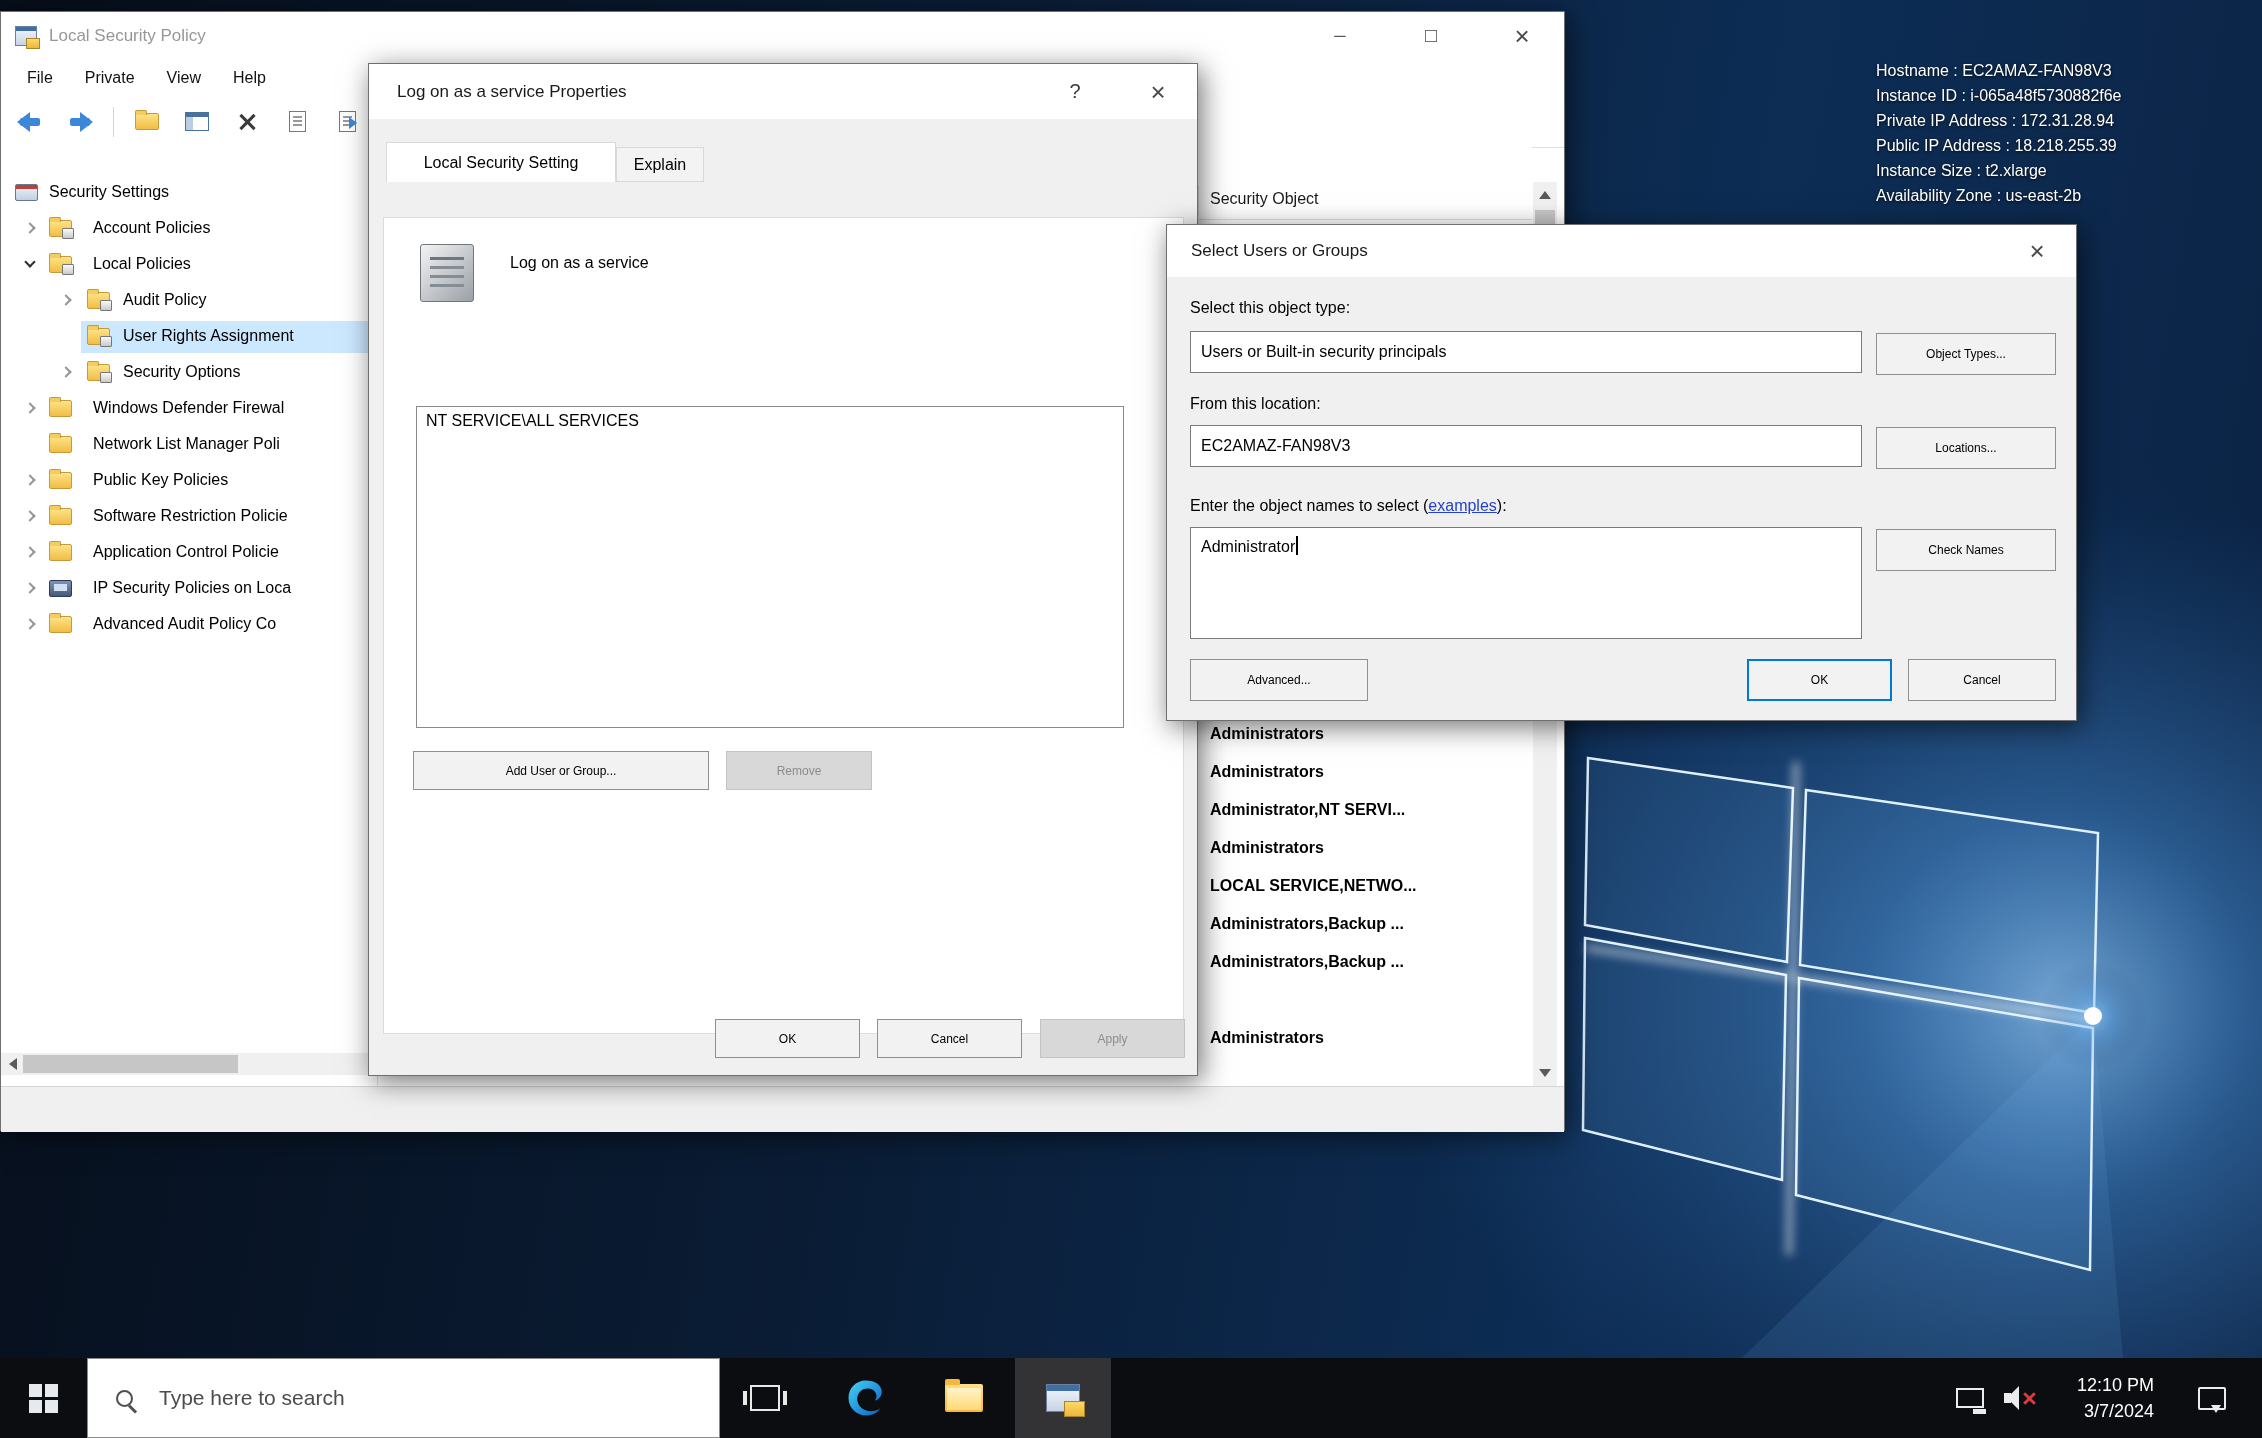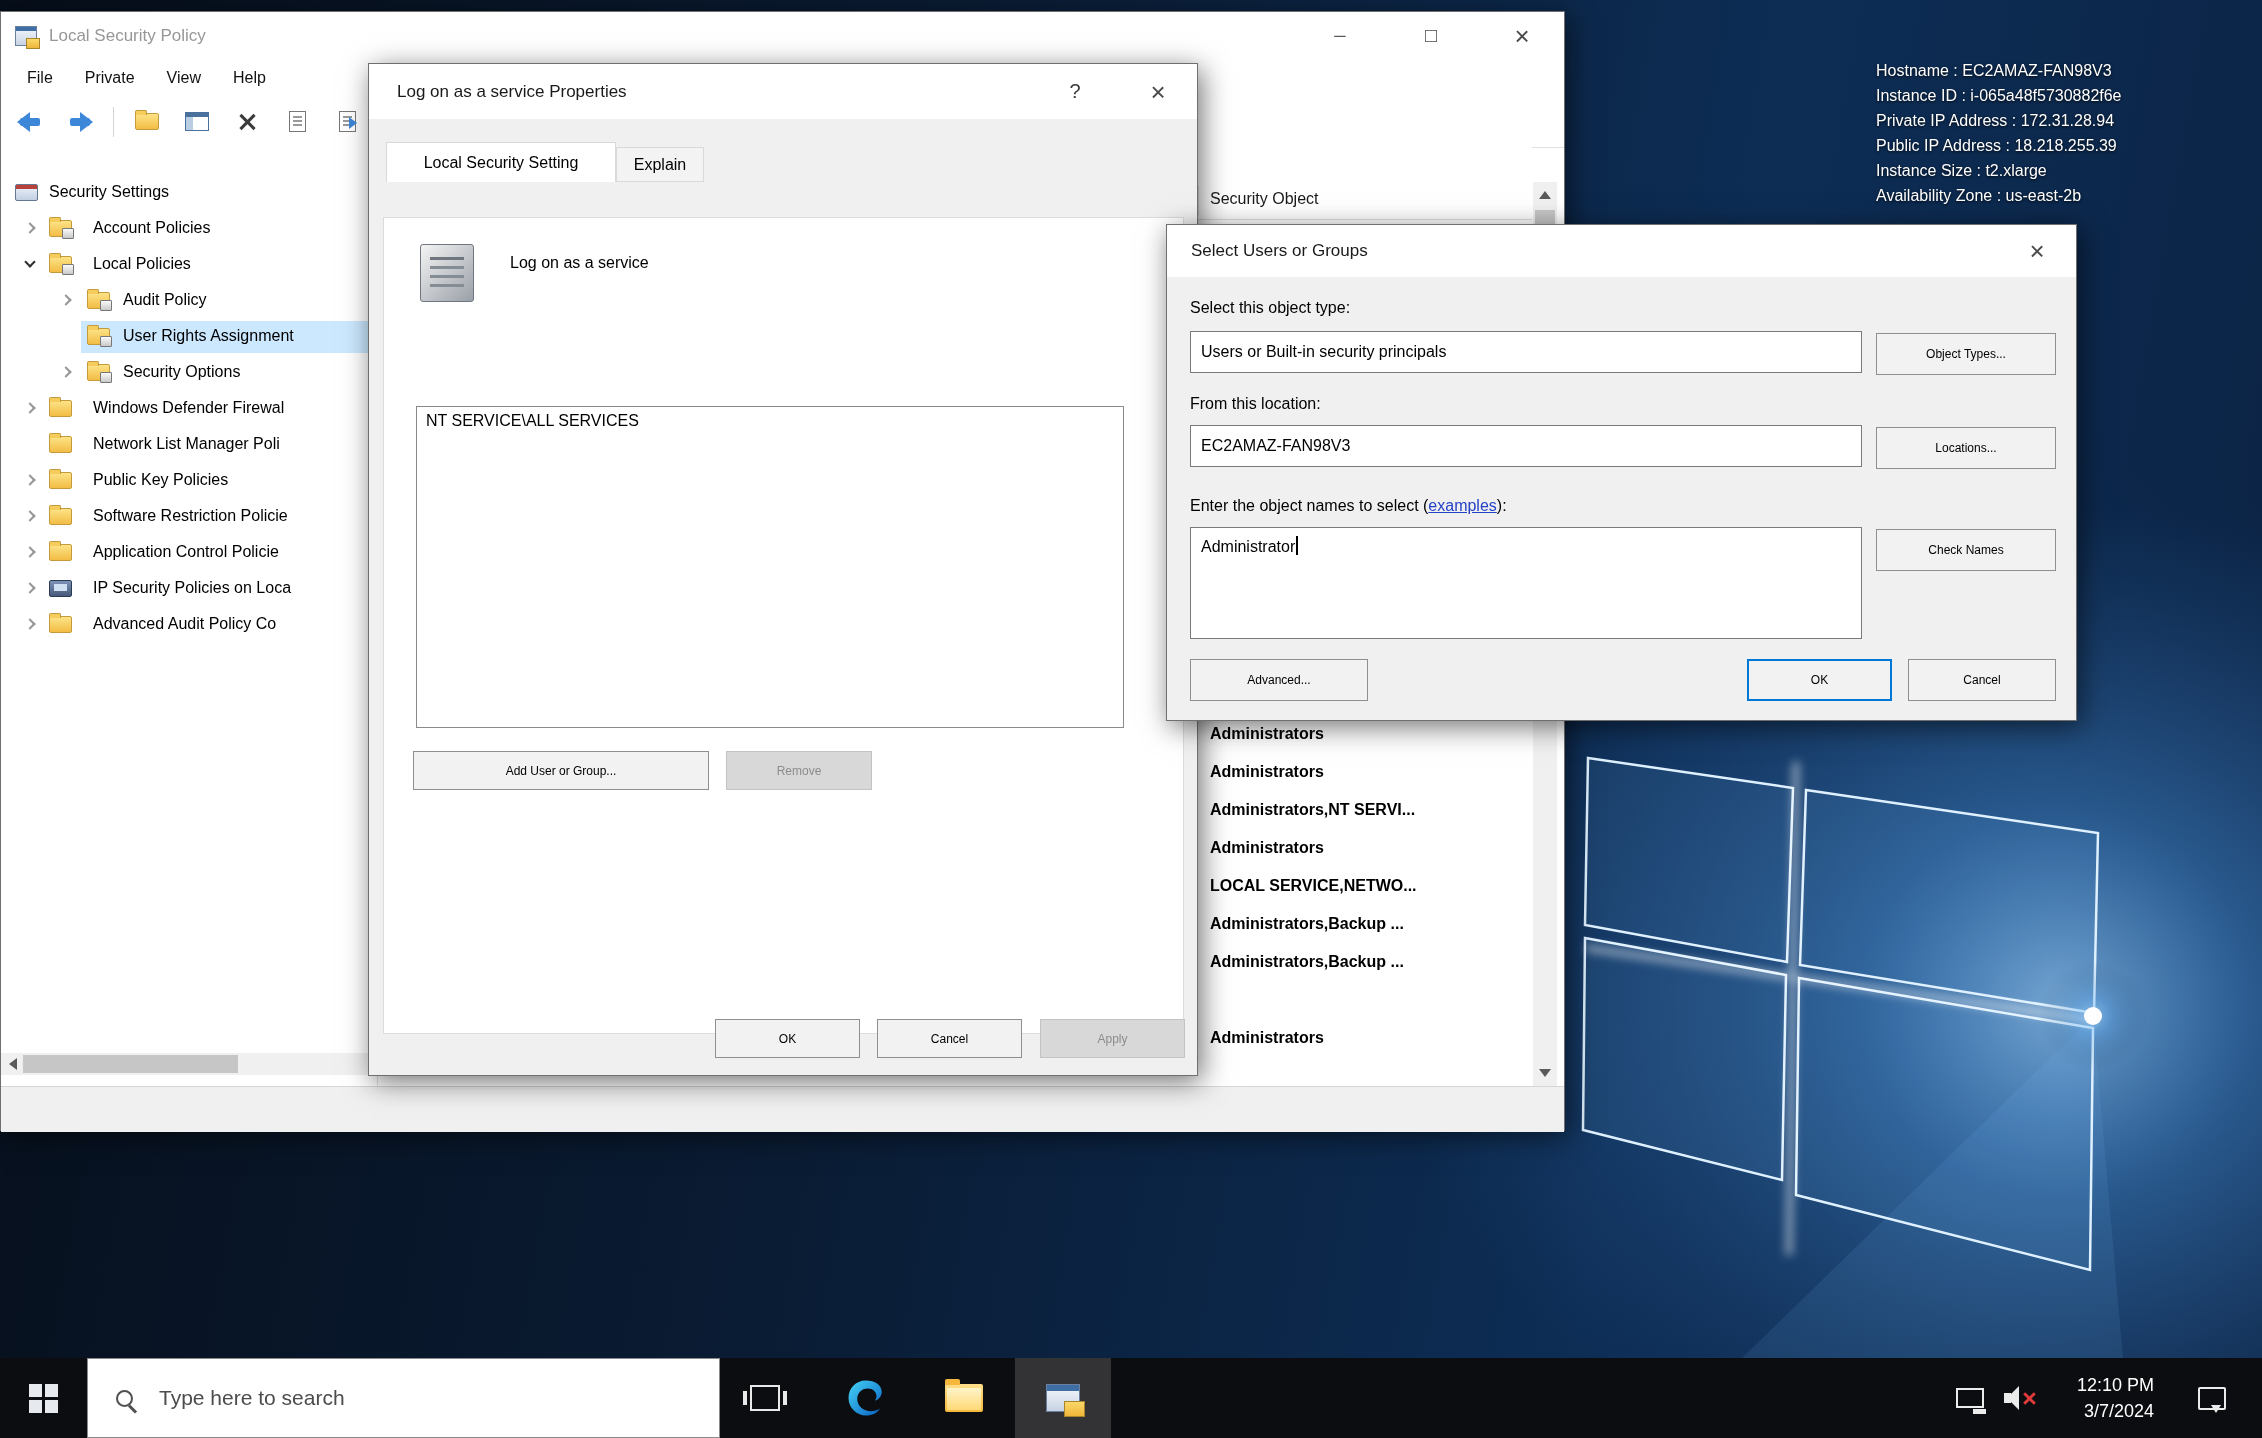--- a/index.html
+++ b/index.html
@@ -383,21 +383,21 @@
     </div>
     <div id="pane-divider"></div>
 
     <div id="list-pane">
       <div id="list-header">
         <span class="hdr-sep"></span>
         <span class="hdr-text">Security Object</span>
       </div>
       <div class="list-row" style="top:587px">Administrators</div>
       <div class="list-row" style="top:625px">Administrators</div>
-      <div class="list-row" style="top:663px">Administrators,NT SERVI...</div>
+      <div class="list-row" style="top:663px">Administrator,NT SERVI...</div>
       <div class="list-row" style="top:701px">Administrators</div>
       <div class="list-row" style="top:739px">LOCAL SERVICE,NETWO...</div>
       <div class="list-row" style="top:777px">Administrators,Backup ...</div>
       <div class="list-row" style="top:815px">Administrators,Backup ...</div>
       <div class="list-row" style="top:891px">Administrators</div>
     </div>
 
     <div id="vscroll" class="sbar">
       <span class="sb-btn" style="top:0">
           <span class="tri-up"></span>

